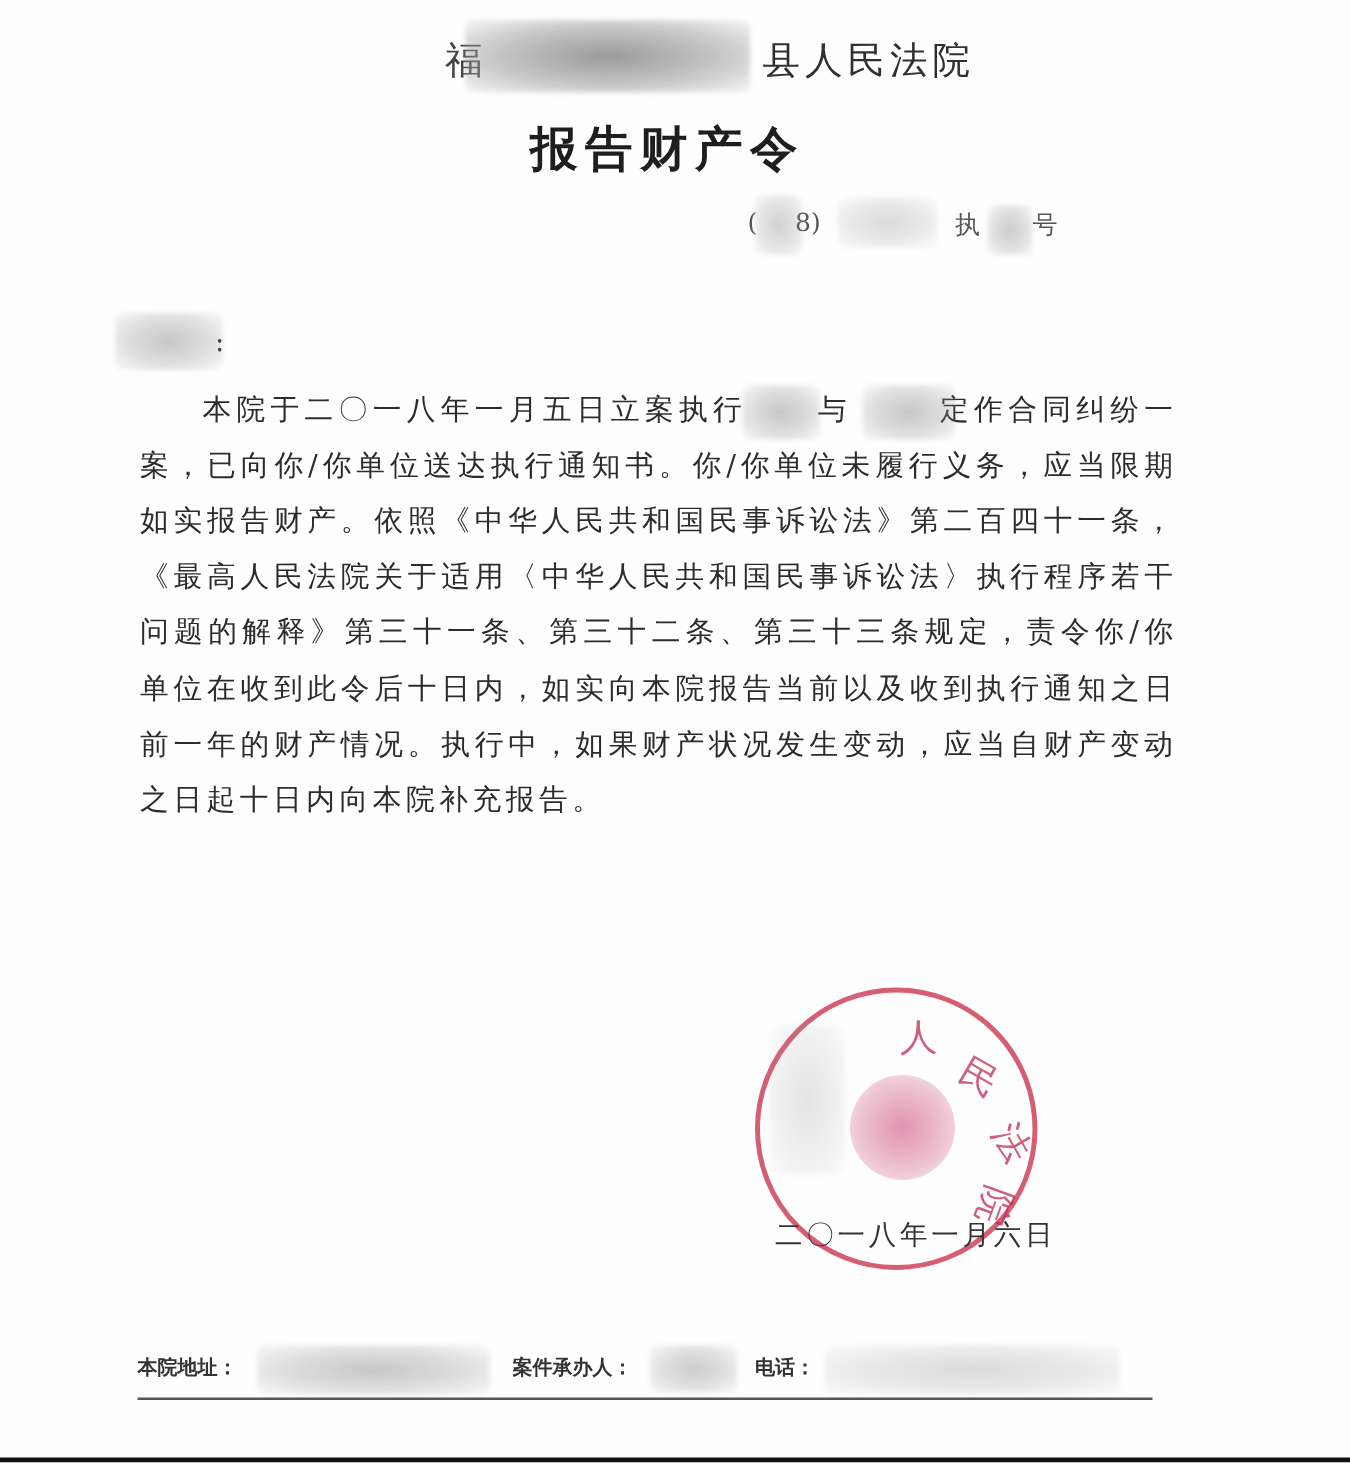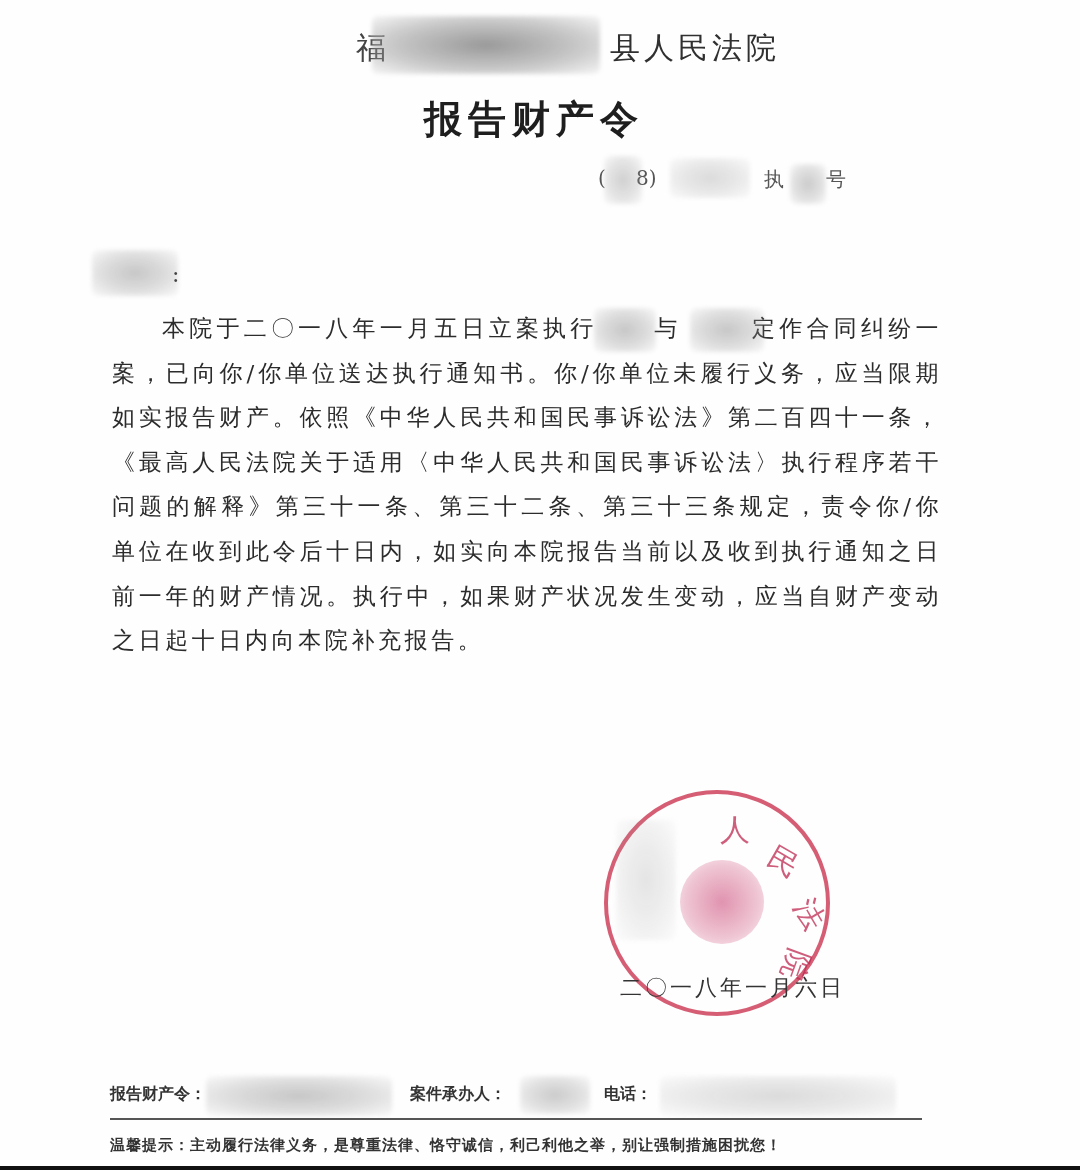--- a/index.html
+++ b/index.html
@@ -176,24 +176,23 @@
     <span class="seal-char" style="left:112px;top:16px;">人</span>
     <span class="seal-char" style="left:160px;top:48px;transform:rotate(30deg);">民</span>
     <span class="seal-char" style="left:186px;top:100px;transform:rotate(60deg);">法</span>
     <span class="seal-char" style="left:172px;top:150px;transform:rotate(110deg);">院</span>
   </div>
   <div class="redact" style="left:616px;top:820px;width:60px;height:120px;opacity:0.25;"></div>
 
   <div class="sign-date">二〇一八年一月六日</div>
 
   <div class="footer-row">
-    <span style="left:0;top:0;">报告财产令：</span>
+    <span style="left:0;top:0;">本院地址：</span>
     <span style="left:300px;top:0;">案件承办人：</span>
     <span style="left:494px;top:0;">电话：</span>
   </div>
   <div class="redact" style="left:206px;top:1076px;width:186px;height:40px;opacity:0.55;"></div>
   <div class="redact" style="left:520px;top:1076px;width:70px;height:38px;opacity:0.5;"></div>
   <div class="redact" style="left:660px;top:1076px;width:236px;height:40px;opacity:0.35;"></div>
   <div class="footer-line"></div>
-  <div class="tips">温馨提示：主动履行法律义务，是尊重法律、恪守诚信，利己利他之举，别让强制措施困扰您！</div>
 
 </div>
 <div class="bottom-bar"></div>
 
 </body></html>

